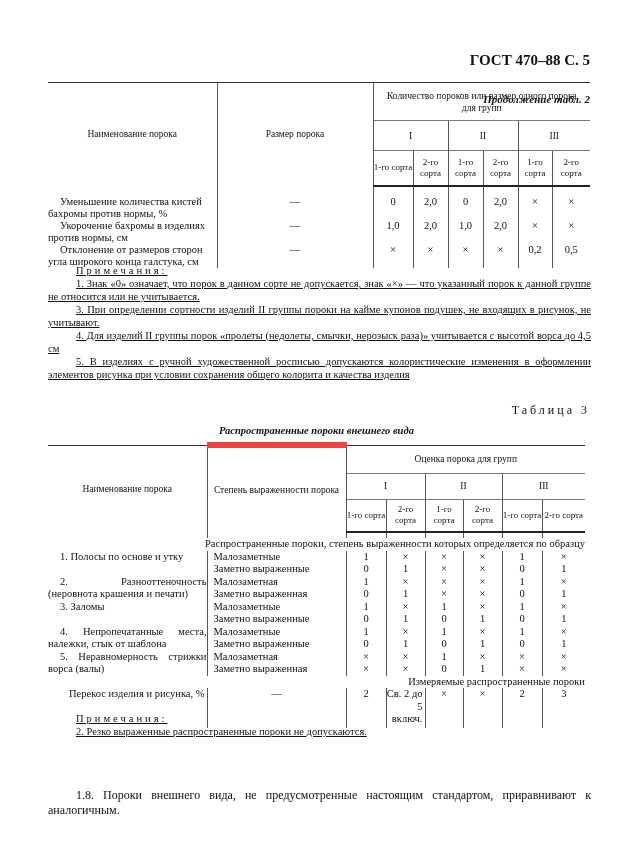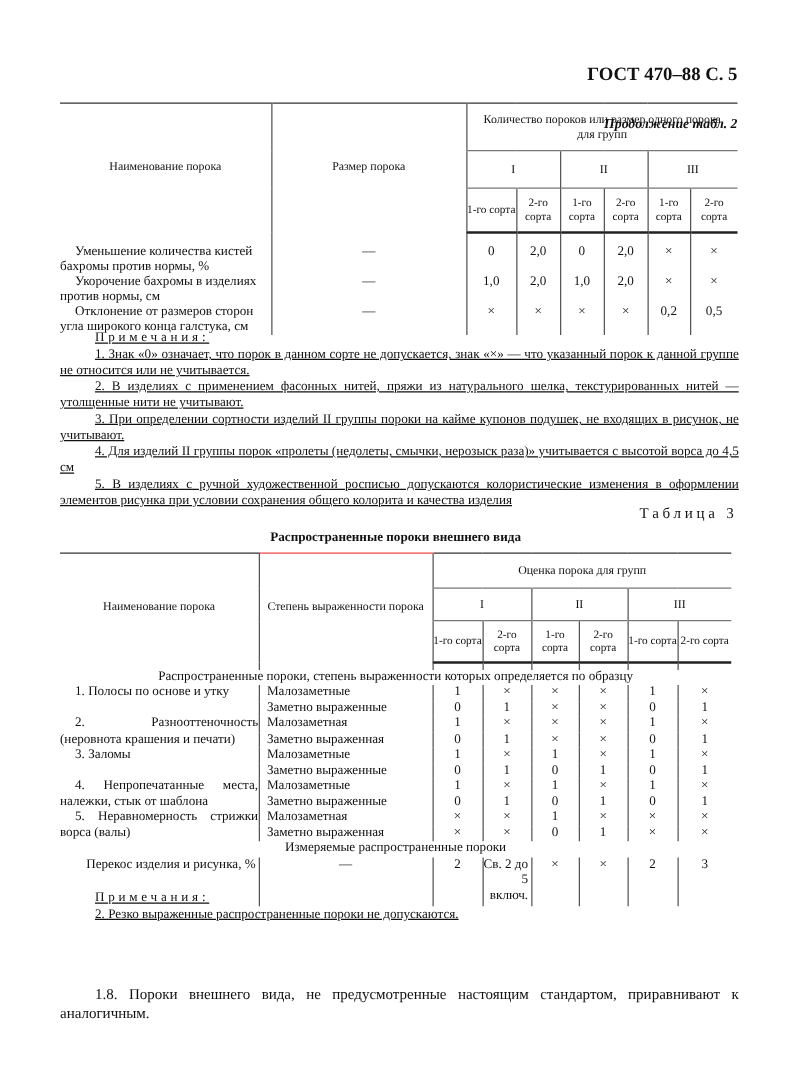--- a/index.html
+++ b/index.html
@@ -29,31 +29,31 @@
   #t2 th.first { border-left: none; }
   #t2 td { border-left: 1px solid #555; text-align: center; vertical-align: top; font-size: 10.5px; }
   #t2 td.name { border-left: none; text-align: left; padding-right: 2px; }
   #t2 td.name .in { text-indent: 12px; }
 
   .notes { font-size: 10.5px; line-height: 13px; text-decoration: underline; }
   .notes p { margin: 0; text-align: justify; text-indent: 28px; }
   .notes .title { letter-spacing: 3px; text-indent: 28px; }
 
   .table-label { right: 43px; top: 403px; font-size: 12px; letter-spacing: 3px; }
-  .table-title { left: 0; width: 633px; top: 425px; text-align: center; font-weight: bold; font-size: 10.5px; }
+  .table-title { left: 0; width: 633px; top: 425px; text-align: center; font-weight: bold; font-size: 10.5px; font-style: italic; }
 
   
   #t3 { left: 48px; top: 442px; width: 537px; }
   #t3 th { border-left: 1px solid #555; border-top: 1px solid #777; }
   #t3 th.first { border-left: none; }
   #t3 .hdr-bot th { border-bottom: 2px solid #222; }
   #t3 td { border-left: 1px solid #555; text-align: center; font-size: 10.5px; line-height: 12.5px; }
   #t3 td.name { border-left: none; text-align: left; vertical-align: top; }
   #t3 td.deg { text-align: left; padding-left: 6px; }
-  #t3 td.section { border-left: none; text-align: center; margin-top: 47px; }
+  #t3 td.section { border-left: none; text-align: right; margin-top: 47px; }
   .x { font-size: 9px; }
 
   .para-39 { left: 48px; top: 788px; width: 543px; font-size: 12px; line-height: 15px; }
   .para-39 p { margin: 0; text-indent: 28px; text-align: justify; }
 </style>
 </head>
 <body>
 
 <div class="abs page-header">ГОСТ 470–88 С. 5</div>
 <div class="abs continuation">Продолжение табл. 2</div>
@@ -135,21 +135,20 @@
       <td class="x">×</td>
       <td>0,2</td>
       <td>0,5</td>
     </tr>
   </tbody>
 </table>
 
 <div class="abs notes" style="left:48px; top:264px; width:543px;">
   <p class="title">Примечания:</p>
   <p>1. Знак «0» означает, что порок в данном сорте не допускается, знак «×» — что указанный порок к данной группе не относится или не учитывается.</p>
-  <p>2. В изделиях с применением фасонных нитей, пряжи из натурального шелка, текстурированных нитей — утолщенные нити не учитывают.</p>
   <p>3. При определении сортности изделий II группы пороки на кайме купонов подушек, не входящих в рисунок, не учитывают.</p>
   <p>4. Для изделий II группы порок «пролеты (недолеты, смычки, нерозыск раза)» учитывается с высотой ворса до 4,5 см</p>
   <p>5. В изделиях с ручной художественной росписью допускаются колористические изменения в оформлении элементов рисунка при условии сохранения общего колорита и качества изделия</p>
 </div>
 
 <div class="abs table-label">Таблица 3</div>
 <div class="abs table-title">Распространенные пороки внешнего вида</div>
 
 <table id="t3">
   <colgroup>
@@ -158,21 +157,21 @@
     <col style="width:40px">
       <col style="width:39px">
       <col style="width:38px">
       <col style="width:39px">
       <col style="width:40px">
       <col style="width:43px">
   </colgroup>
   <thead class="t-head">
     <tr style="height:28px">
       <th class="first" rowspan="3" style="border-top:1px solid #333;">Наименование порока</th>
-      <th rowspan="3" style="border-top:1px solid #ef4444;">Степень выраженности порока</th>
+      <th rowspan="3" style="border-top:6px solid #ef4444;">Степень выраженности порока</th>
       <th colspan="6" style="border-top:1px solid #333;font-family:Liberation Serif, serif;">Оценка порока для групп</th>
     </tr>
     <tr style="height:26px">
       <th colspan="2">I</th>
       <th colspan="2">II</th>
       <th colspan="2">III</th>
     </tr>
     <tr class="sub hdr-bot" style="height:33px">
       <th>1-го сорта</th>
       <th>2-го сорта</th>

